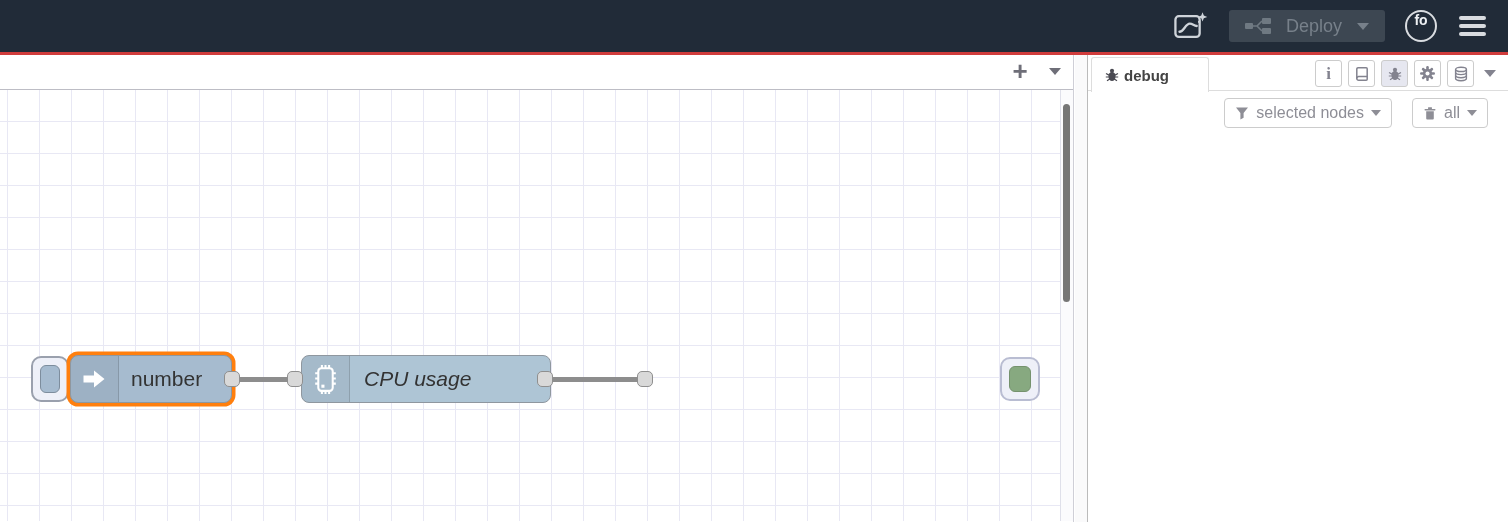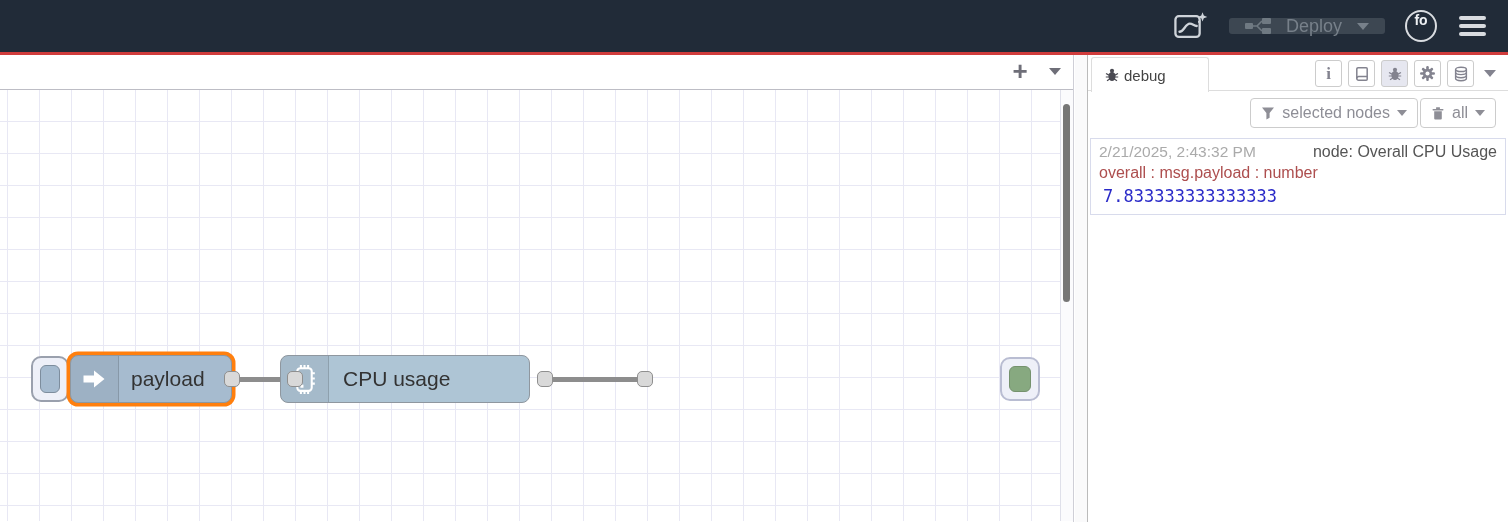--- a/index.html
+++ b/index.html
@@ -11,21 +11,21 @@
 
   
   .header {
     position:absolute; left:0; top:0; width:1508px; height:52px;
     background:#212b38; display:flex; align-items:center; justify-content:flex-end;
     padding-right:20px; gap:20px;
   }
   .redline { position:absolute; left:0; top:52px; width:1508px; height:3px; background:#d03c3c; }
   .hdr-icon { display:flex; align-items:center; justify-content:center; cursor:pointer; }
   .deploy-btn {
-    height:16px; width:156px; background:#3d4752; border-radius:3px;
+    height:32px; width:156px; background:#3d4752; border-radius:3px;
     display:flex; align-items:center; padding:0 16px; gap:10px; cursor:default;
   }
   .deploy-label { color:#77808a; font-size:18px; flex:1; text-align:center; }
   .caret-down { width:0; height:0; border-left:6px solid transparent; border-right:6px solid transparent; border-top:7px solid #77808a; }
   .avatar {
     width:32px; height:32px; border-radius:50%; border:2px solid #d9dce0;
     color:#eef1f4; font-size:14px; font-weight:bold; display:flex; align-items:flex-start; justify-content:center;
   }
   .hamburger { display:flex; flex-direction:column; gap:4.5px; padding:2px; }
   .hamburger span { display:block; width:27px; height:3.5px; border-radius:2px; background:#d9dce0; }
@@ -64,21 +64,21 @@
     font-size:21px; color:#333;
   }
   .icon-region {
     position:absolute; top:0; bottom:0; width:48px; background:rgba(0,0,0,0.05);
     display:flex; align-items:center; justify-content:center;
   }
   .icon-region.left  { left:0;  border-right:1px solid rgba(0,0,0,0.14); border-radius:6px 0 0 6px; }
   .icon-region.right { right:0; width:42px; border-left:1px solid rgba(0,0,0,0.14); border-radius:0 6px 6px 0; }
 
   .node-inject { left:70px;  width:162px; background:#a6bbcf; box-shadow:0 0 0 3.5px #ff7f0e; }
-  .node-cpu    { left:280px; width:250px; background:#aec5d5; }
+  .node-cpu    { left:301px; width:250px; background:#aec5d5;font-style:italic; }
   .node-debug  { left:645px; width:355px; background:#87a980; }
 
   .port {
     position:absolute; top:281px; width:16px; height:16px; background:#d9d9d9;
     border:1.5px solid #8f8f8f; border-radius:5px; cursor:crosshair;
   }
 
   .side-btn-outer {
     position:absolute; background:#eef0f8; border-radius:10px; cursor:pointer;
   }
@@ -105,35 +105,35 @@
   
   .sidebar {
     position:absolute; left:1087px; top:55px; width:421px; height:467px;
     background:#fff; border-left:1px solid #bbb;
   }
   .sb-tabbar { position:relative; height:36px; border-bottom:1px solid #ddd; background:#fff; }
   .sb-tab {
     position:absolute; left:3px; top:2px; height:35px; width:118px; z-index:2;
     background:#fff; border:1px solid #ddd; border-bottom:none; border-radius:3px 3px 0 0;
     display:flex; align-items:center; padding-left:12px; gap:4px; cursor:pointer;
-    font-size:15px; font-weight:normal; color:#444;
+    font-size:15px; font-weight:bold; color:#444;
   }
   .sb-actions { position:absolute; right:8px; top:5px; display:flex; gap:6px; align-items:center; }
   .sb-action-btn {
     width:27px; height:27px; border:1px solid #ccc; border-radius:3px; background:#fff;
     color:#83838f; display:flex; align-items:center; justify-content:center; cursor:pointer;
     font-size:15px;
   }
   .sb-action-btn.active { background:#e6e7f0; }
   .sb-action-caret { border:none; background:transparent; width:20px; }
   .info-glyph { font-family:"Liberation Serif", serif; font-weight:bold; font-size:17px; }
 
   .sb-toolbar {
     height:44px; display:flex; justify-content:flex-end; align-items:center;
-    gap:2px; padding-right:12px; background:#fff;
+    gap:20px; padding-right:20px; background:#fff;
   }
   .sb-filter-btn {
     height:30px; border:1px solid #ccc; border-radius:4px; background:#fff; cursor:pointer;
     display:flex; align-items:center; gap:7px; padding:0 10px; color:#8e8e96; font-size:16px;
   }
   .sb-filter-btn .caret-sm {
     width:0; height:0; border-left:5px solid transparent; border-right:5px solid transparent; border-top:6px solid #8e8e96;
   }
 
   .msg-list { padding-top:3px; }
@@ -199,21 +199,21 @@
       <div class="side-btn-outer inject-trigger">
         <div class="side-btn-inner"></div>
       </div>
 
       <div class="node node-inject">
         <div class="icon-region left">
           <svg width="27" height="24" viewBox="0 0 26 24">
             <path d="M2 8.5h10.5V3.5L23 12 12.5 20.5v-5H2z" fill="#fff"></path>
           </svg>
         </div>
-        <div class="node-label" style="left:60px;">payload</div>
+        <div class="node-label" style="left:60px;">number</div>
       </div>
 
       <div class="node node-cpu">
         <div class="icon-region left">
           <svg width="27" height="33" viewBox="0 0 26 32" fill="none" stroke="#fff" stroke-width="2">
             <rect x="6" y="5" width="14" height="22" rx="3"></rect>
             <path d="M9.5 5V2 M13 5V2 M16.5 5V2 M9.5 27v3 M13 27v3 M16.5 27v3 M6 10H3 M6 15H3 M6 20H3 M20 10h3 M20 15h3 M20 20h3"></path>
             <rect x="9" y="21" width="3" height="3" fill="#fff" stroke="none"></rect>
           </svg>
         </div>
@@ -304,25 +304,15 @@
         <svg width="14" height="15" viewBox="0 0 14 14" fill="currentColor">
           <path d="M3.2 4.8h7.6v7.2a1 1 0 0 1-1 1H4.2a1 1 0 0 1-1-1z"></path>
           <rect x="1.6" y="2.4" width="10.8" height="1.6" rx="0.4"></rect>
           <rect x="5" y="0.8" width="4" height="1.6" rx="0.4"></rect>
         </svg>
         <span>all</span>
         <span class="caret-sm"></span>
       </div>
     </div>
 
-    <div class="msg-list">
-      <div class="debug-msg">
-        <div class="msg-meta">
-          <span class="msg-ts">2/21/2025, 2:43:32 PM</span>
-          <span class="msg-src">node: Overall CPU Usage</span>
-        </div>
-        <div class="msg-prop">overall : msg.payload : number</div>
-        <div class="msg-value">7.833333333333333</div>
-      </div>
-    </div>
   </div>
 
 </div>
 
 </body></html>

